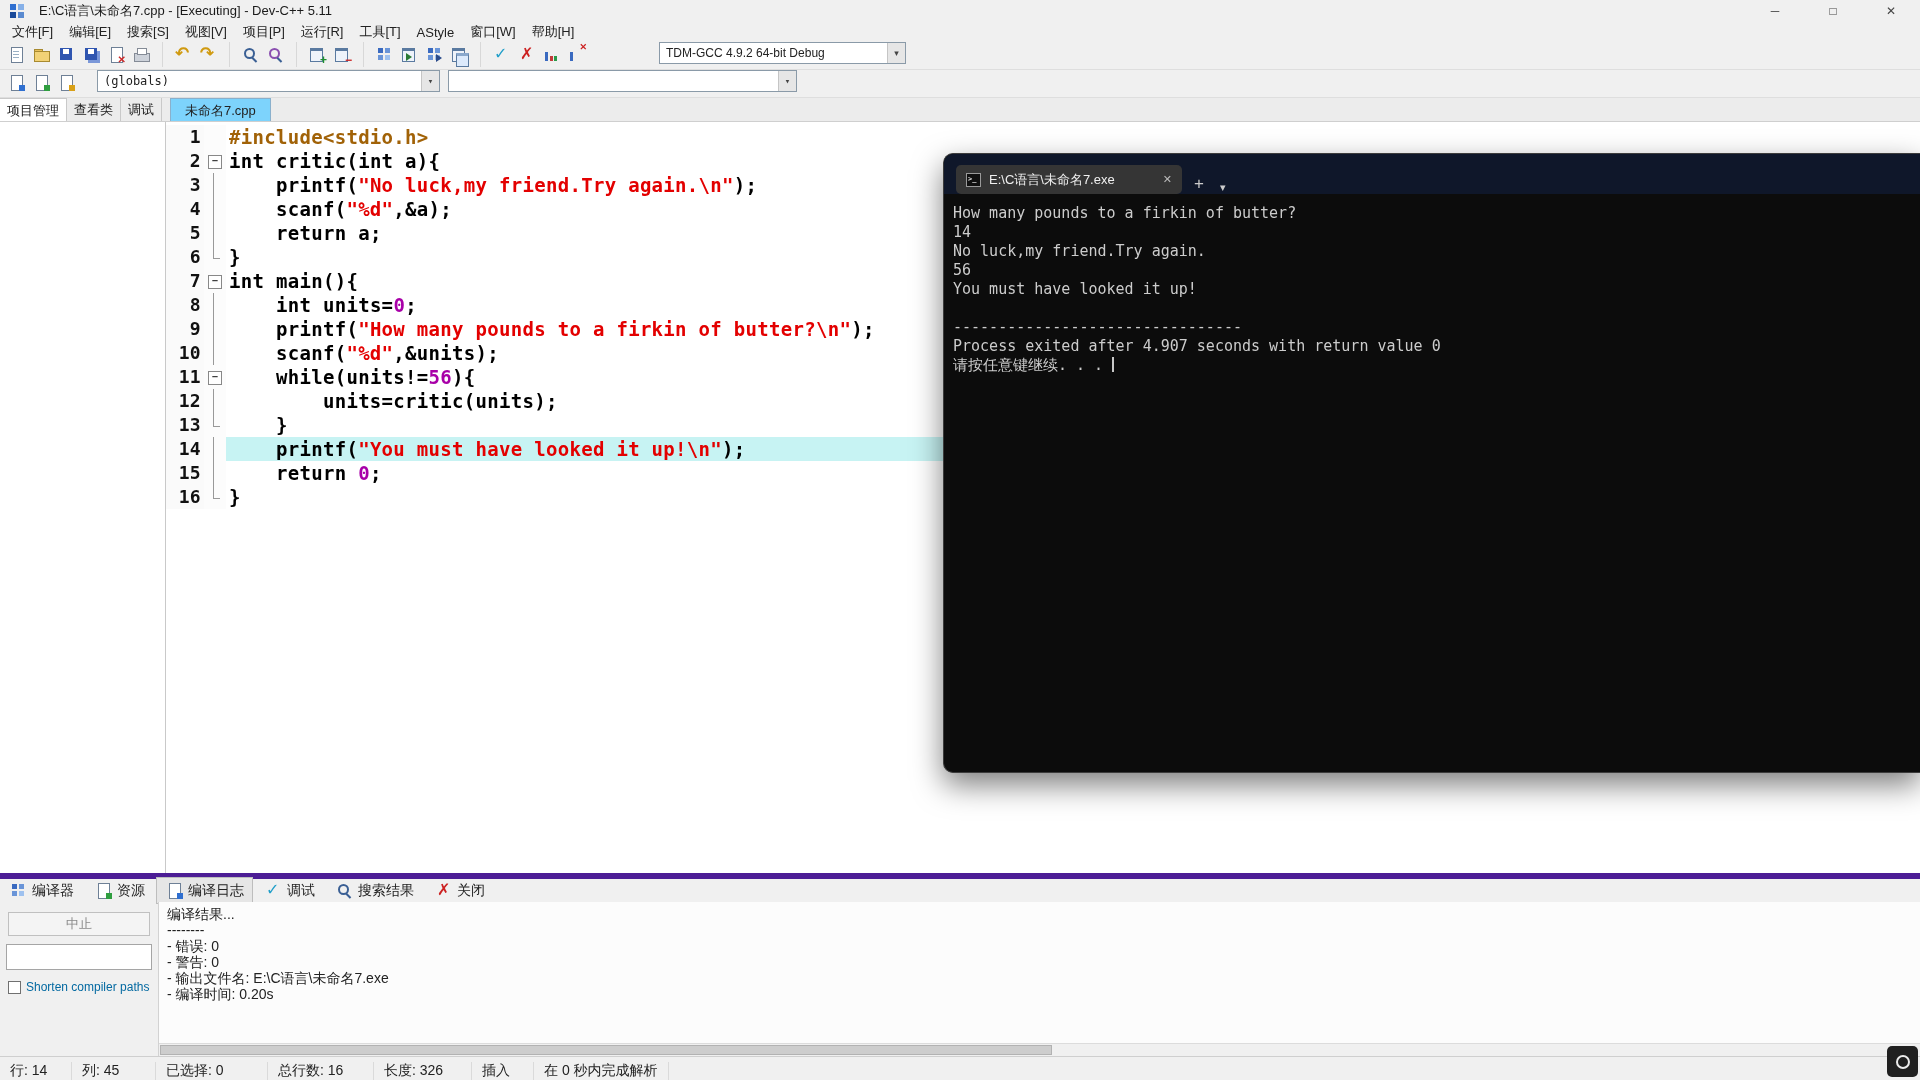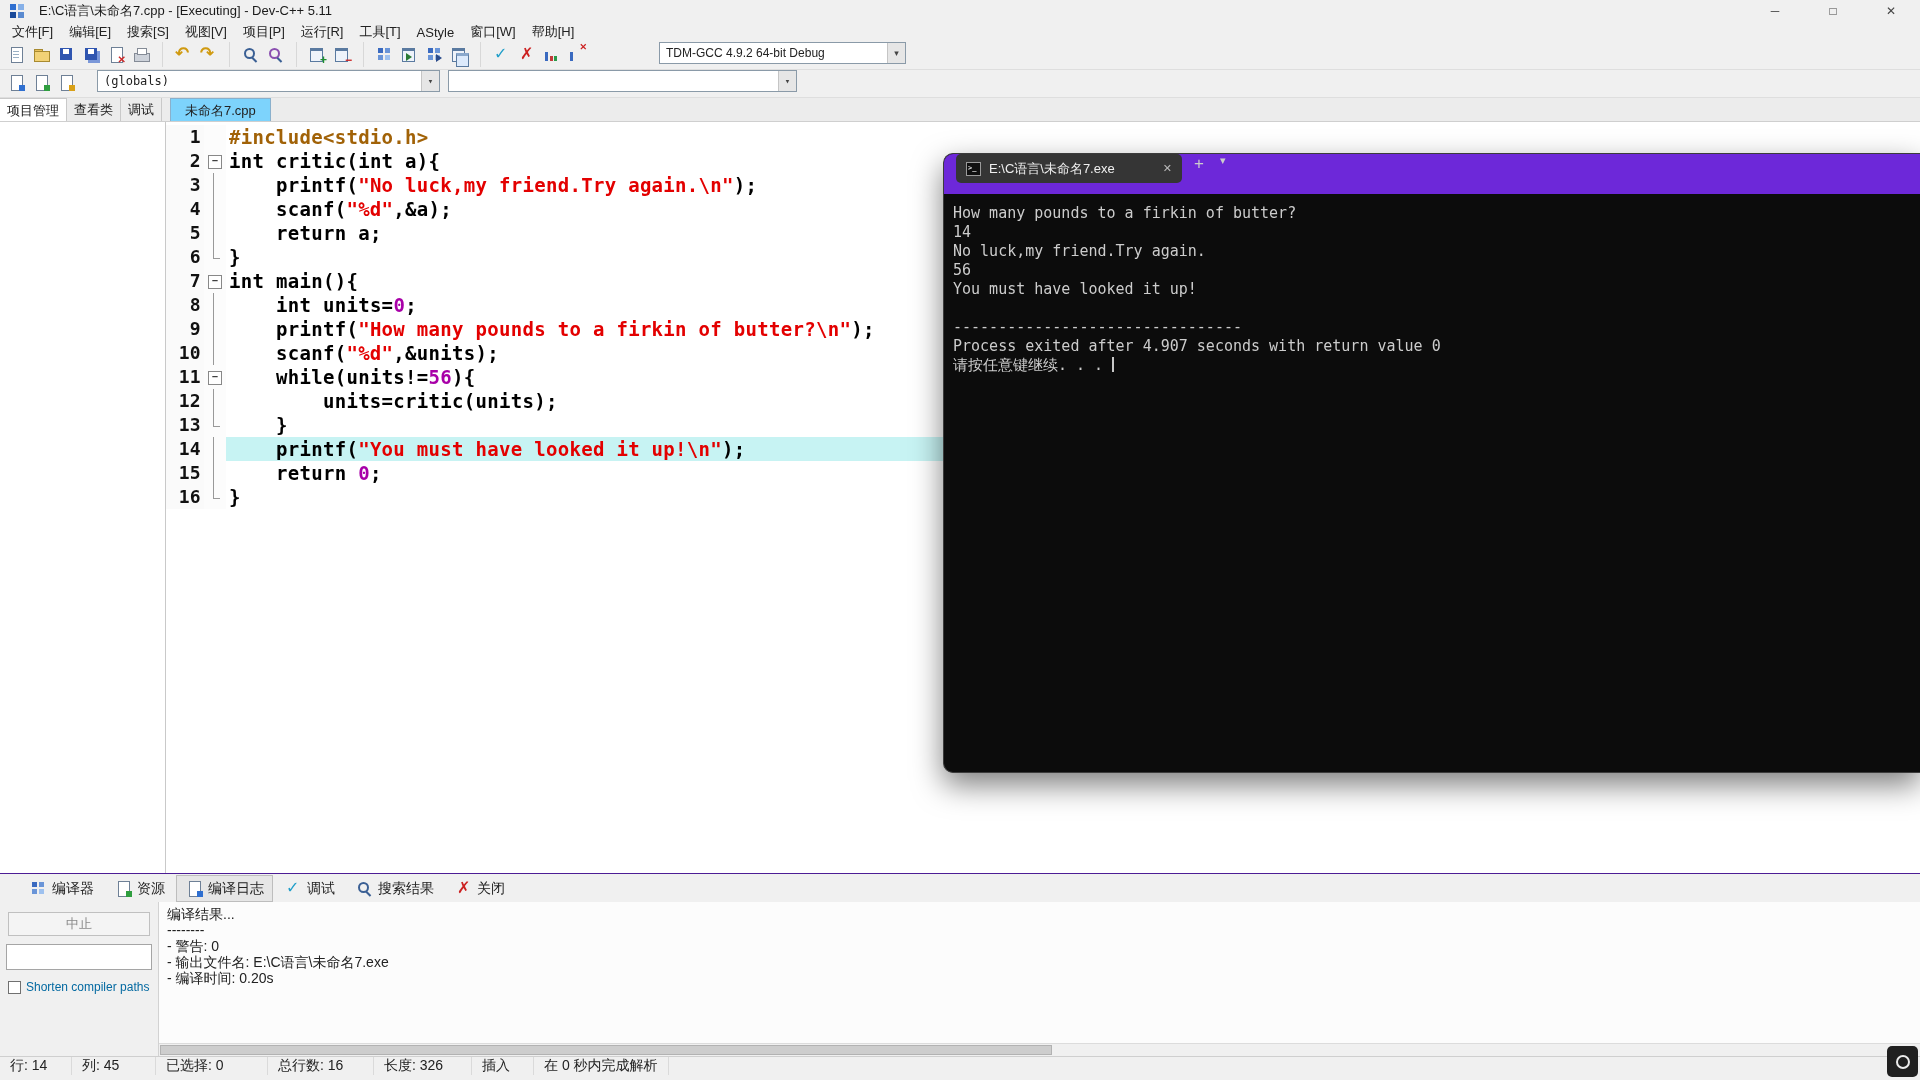--- a/index.html
+++ b/index.html
@@ -53,49 +53,49 @@
   .fold.end::after{content:"";position:absolute;left:9px;top:13px;width:7px;border-top:1px solid #999}
   .code{flex:1;padding-left:3px}
   .code.hl{background:#c7f3f3}
   .c-pre{color:#a16207}
   .c-kw{color:#000;font-weight:800}
   .c-str{color:#e30000}
   .c-num{color:#a800a8}
   .c-pln{color:#000}
 
   
-  .bottomtabs{height:29px;display:flex;align-items:flex-end;gap:2px;padding-left:20px;background:#f0f0f0;border-top:1px solid #4c1d95;font-size:14px}
+  .bottomtabs{height:29px;display:flex;align-items:center;gap:2px;padding-left:0;background:#f0f0f0;border-top:6px solid #4c1d95;font-size:14px}
   .btab{display:flex;align-items:center;gap:4px;padding:3px 8px;border:1px solid transparent}
   .btab.active{background:#e6e6e6;border:1px solid #bdbdbd}
 
   
   .bottompanel{height:154px;display:flex;background:#f0f0f0}
   .bp-left{flex:0 0 158px;padding:8px 6px;border-right:1px solid #d2d2d2}
   .abort-btn{width:142px;height:24px;margin:2px auto 8px;background:#f4f4f4;border:1px solid #c0c0c0;color:#8a8a8a;font-size:13px;text-align:center;line-height:22px}
   .progress{width:146px;height:26px;margin:0 auto 10px;background:#fff;border:1px solid #a5a5a5}
   .chk{display:flex;align-items:center;gap:5px;font-size:12px;color:#0369a1;padding-left:2px}
   .chk-box{width:13px;height:13px;border:1px solid #707070;background:#fff}
   .bp-log{flex:1;position:relative;background:#fcfcfc;padding:4px 8px;font-size:14px;overflow:hidden}
   .logline{min-height:16px;line-height:16px;white-space:pre}
   .hscroll{position:absolute;left:0;right:0;bottom:0;height:13px;background:#f0f0f0;border-top:1px solid #dcdcdc}
   .hthumb{position:absolute;left:1px;top:1px;height:10px;width:892px;background:#cdcdcd;border:1px solid #b2b2b2}
 
   
-  .statusbar{height:24px;display:flex;align-items:flex-start;background:#f0f0f0;border-top:1px solid #cfcfcf;font-size:14px}
+  .statusbar{height:24px;display:flex;align-items:flex-end;background:#f0f0f0;border-top:1px solid #cfcfcf;font-size:14px}
   .sitem{display:flex;align-items:center;padding:0 10px;border-right:1px solid #dadada;white-space:nowrap}
   .sitem:nth-child(1){min-width:72px}
   .sitem:nth-child(2){min-width:84px}
   .sitem:nth-child(3){min-width:112px}
   .sitem:nth-child(4){min-width:106px}
   .sitem:nth-child(5){min-width:98px}
   .sitem:nth-child(6){min-width:62px}
 
   
   .console-window{position:absolute;left:943px;top:153px;width:977px;height:620px;background:#0c0c0c;border:1px solid #3c3c3c;border-right:none;border-radius:10px 0 0 10px;box-shadow:0 12px 30px rgba(0,0,0,.5);z-index:40;overflow:hidden}
-  .cw-tabbar{height:40px;background:#6d28d9;display:flex;align-items:flex-start;padding-left:12px}
+  .cw-tabbar{height:40px;background:#0f172a;display:flex;align-items:flex-end;padding-left:12px}
   .cw-tab{width:226px;height:29px;background:#353535;border-radius:5px;display:flex;align-items:center;gap:6px;padding:0 8px;color:#f0f0f0;font-size:13px}
   .cw-tab .cw-title{flex:1;white-space:nowrap;overflow:hidden}
   .cw-close{color:#bbb;font-size:11px;padding:0 2px}
   .cw-plus{margin-left:12px;color:#ccc;font-size:17px}
   .cw-chev{margin-left:16px;color:#ccc;font-size:11px}
   .cw-body{padding:10px 0 0 9px;font-family:"DejaVu Sans Mono",monospace;font-size:15px;line-height:19px;color:#cccccc}
   .cline{min-height:19px;white-space:pre}
   .cursor{display:inline-block;width:2px;height:15px;background:#c8c8c8;vertical-align:-2px}
 
   
@@ -333,20 +333,21 @@
       <div class="progress"></div>
       <div class="chk">
         <span class="chk-box"></span>
         <span>Shorten compiler paths</span>
       </div>
     </div>
     <div class="bp-log">
       <div id="logLines">
           <div class="logline">编译结果...</div>
           <div class="logline">--------</div>
+          <div class="logline">- 错误: 0</div>
           <div class="logline">- 警告: 0</div>
           <div class="logline">- 输出文件名: E:\C语言\未命名7.exe</div>
           <div class="logline">- 编译时间: 0.20s</div>
         </div>
       <div class="hscroll">
         <div class="hthumb"></div>
       </div>
     </div>
   </div>
 

